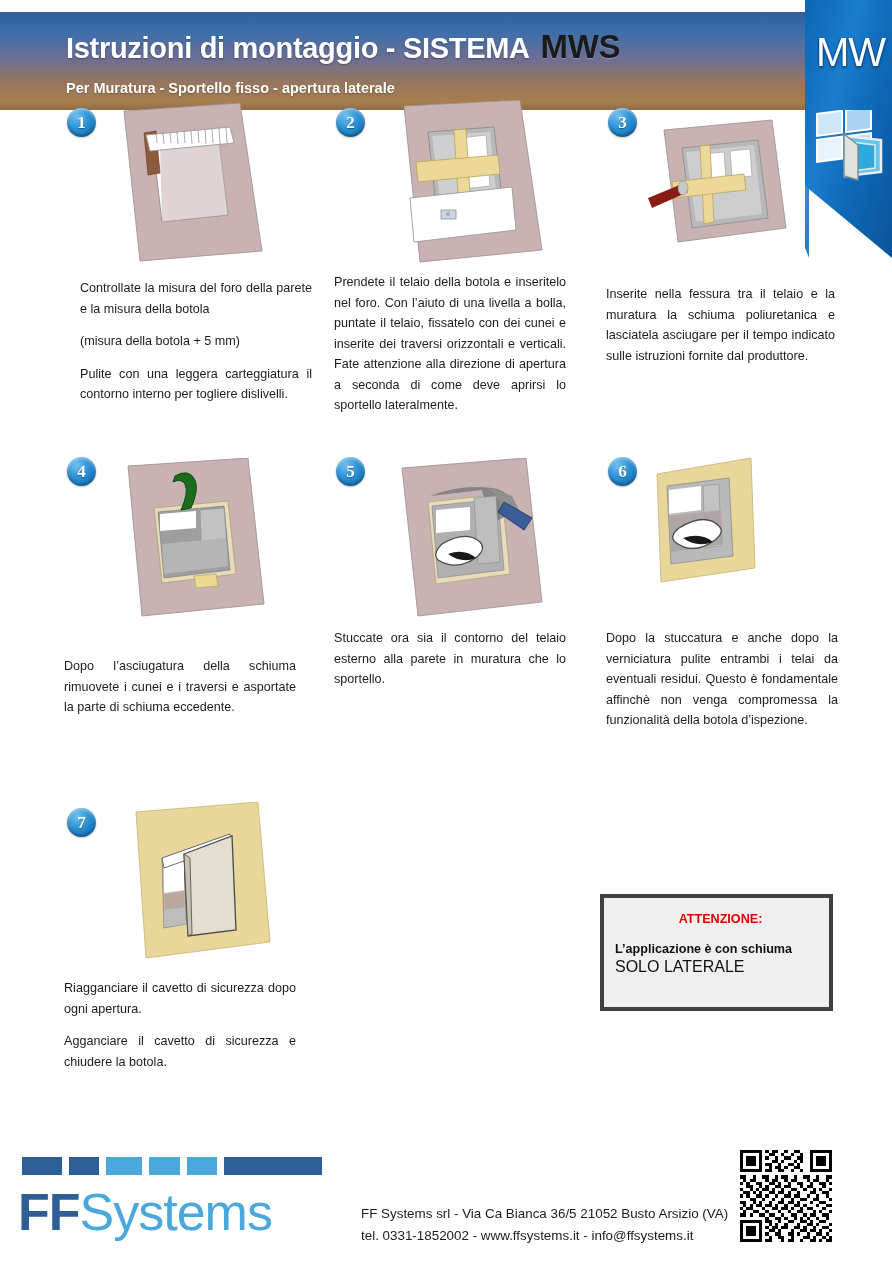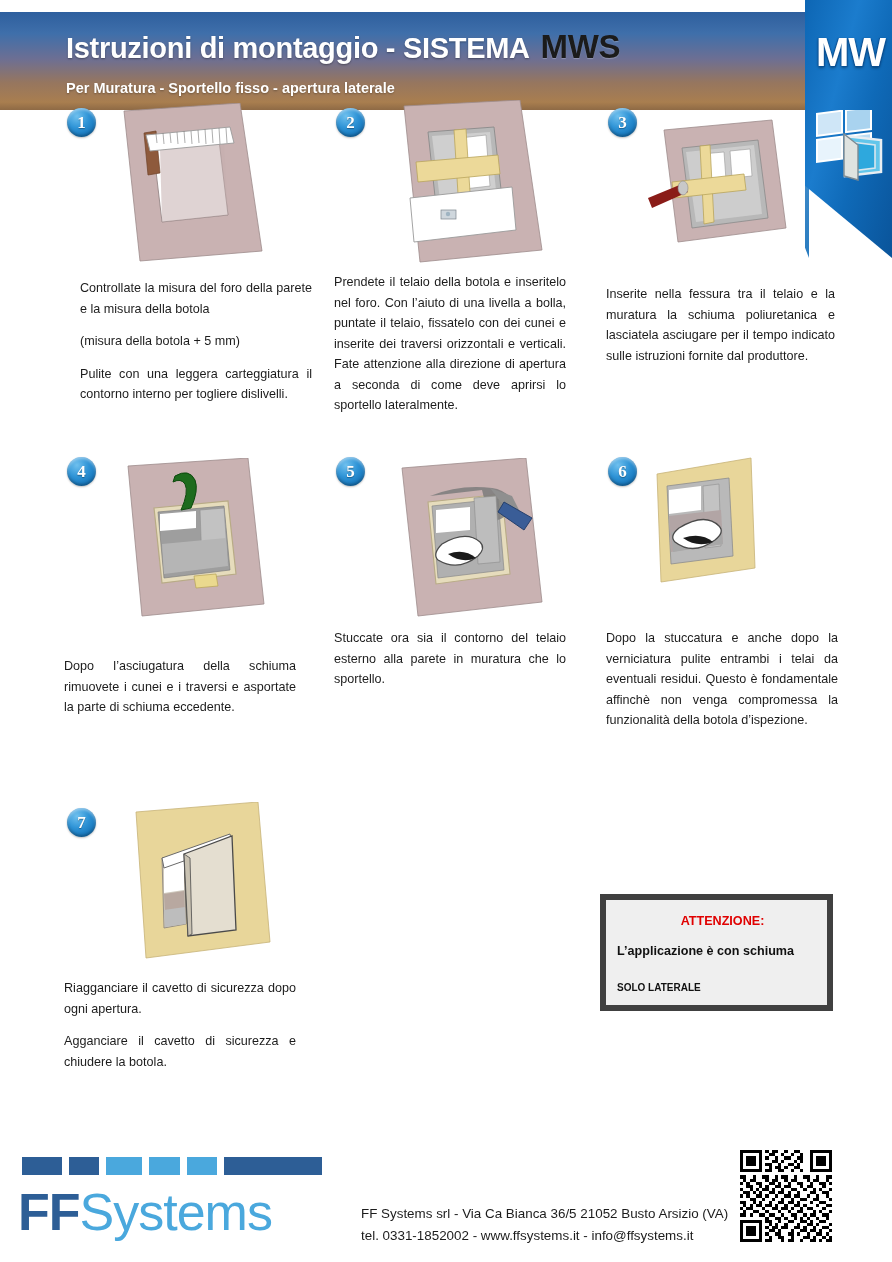--- a/index.html
+++ b/index.html
@@ -38,21 +38,21 @@
     clip-path:polygon(0 0,100% 0,100% 100%,0 72%);
     overflow:hidden;
   }
   .banner-edge{
     position:absolute;left:805px;top:0;width:4px;height:258px;
     background:linear-gradient(180deg,#67a9dd,#2a7cc0);
     clip-path:polygon(0 0,100% 0,100% 100%,0 96%);
   }
   .banner-mw{
     position:absolute;left:809px;top:30px;width:83px;
-    text-align:center;font-size:40px;font-weight:bold;color:#ffffff;
+    text-align:center;font-size:40px;font-weight:normal;color:#ffffff;
     letter-spacing:-1px;
     text-shadow:1px 1px 1px #0a4f93, -1px 0 1px #0a4f93, 0 2px 3px rgba(0,0,0,0.4);
   }
   .banner-icon{position:absolute;left:815px;top:110px;width:72px;height:78px;}
   .badge{
     position:absolute;width:29px;height:29px;border-radius:50%;
     background:radial-gradient(circle at 34% 28%,#6fc0ee 0%,#2e93d6 42%,#1878bd 72%,#0f5f9e 100%);
     box-shadow:inset 0 -2px 3px rgba(0,0,0,0.28), inset 0 2px 3px rgba(255,255,255,0.45), 0 1px 2px rgba(0,0,0,0.25);
     color:#ffffff;font-size:17px;font-weight:bold;
     display:flex;align-items:center;justify-content:center;
@@ -63,28 +63,28 @@
   .stxt{
     position:absolute;
     font-size:12.6px;line-height:20.5px;color:#1c1c1c;
     text-align:justify;text-justify:inter-word;
   }
   .stxt p{margin:0 0 12px 0;}
   .stxt p:last-child{margin-bottom:0;}
   
   .attn{
     position:absolute;left:600px;top:894px;width:233px;height:117px;
-    border:6px solid #404040;background:#efefef;box-sizing:border-box;
+    border:4px solid #404040;background:#efefef;box-sizing:border-box;
   }
   .attn-title{
     position:absolute;left:0;top:14px;width:233px;text-align:center;
     color:#e00000;font-size:12.6px;font-weight:bold;
   }
   .attn-l1{position:absolute;left:11px;top:44px;font-size:12.6px;font-weight:bold;color:#111;}
-  .attn-l2{position:absolute;left:11px;top:82px;font-size:10px;font-weight:bold;color:#111;}
+  .attn-l2{position:absolute;left:11px;top:60px;font-size:16px;font-weight:normal;color:#111;}
   
   .logo-bars{position:absolute;left:22px;top:1157px;width:300px;height:18px;}
   .bar{position:absolute;top:0;height:18px;}
   .logo-text{
     position:absolute;left:18px;top:1182px;
     font-size:52px;font-weight:bold;letter-spacing:-1px;
     font-family:"Liberation Sans",sans-serif;
   }
   .logo-ff{color:#2d5e96;}
   .logo-sys{color:#4aa8dd;font-weight:normal;}

